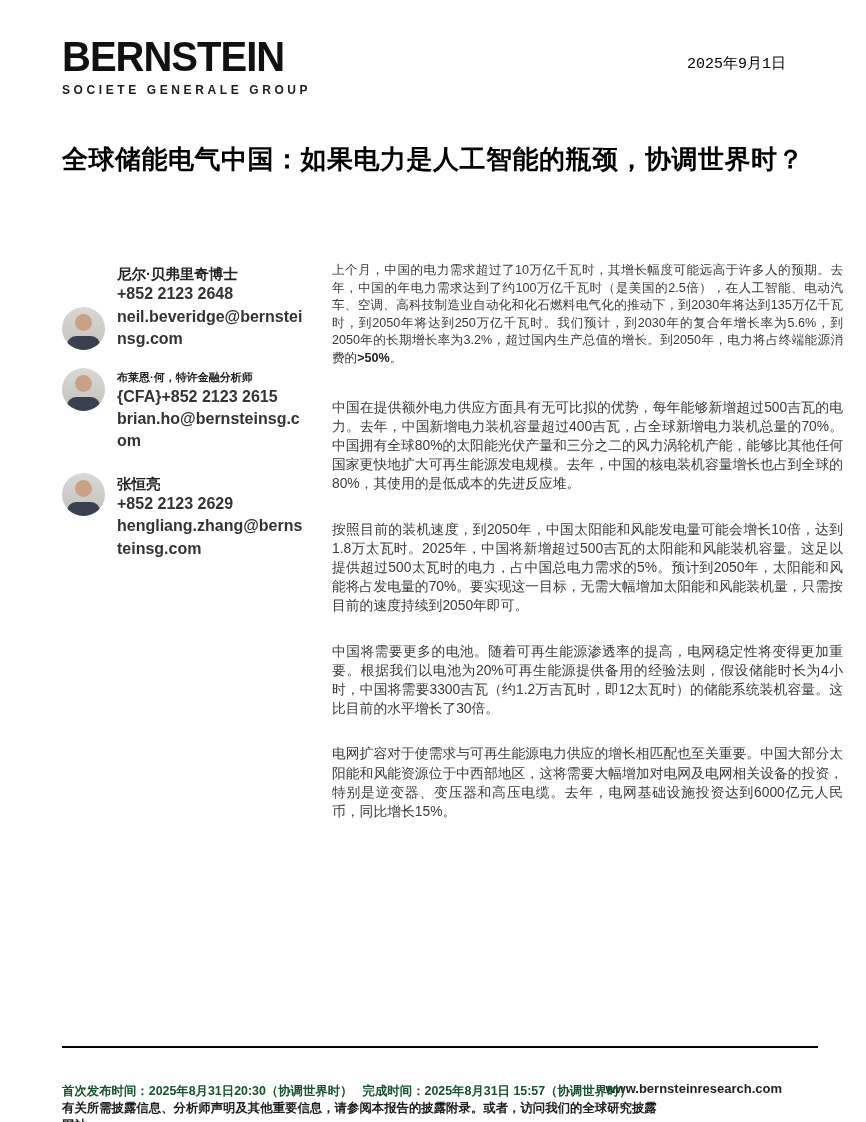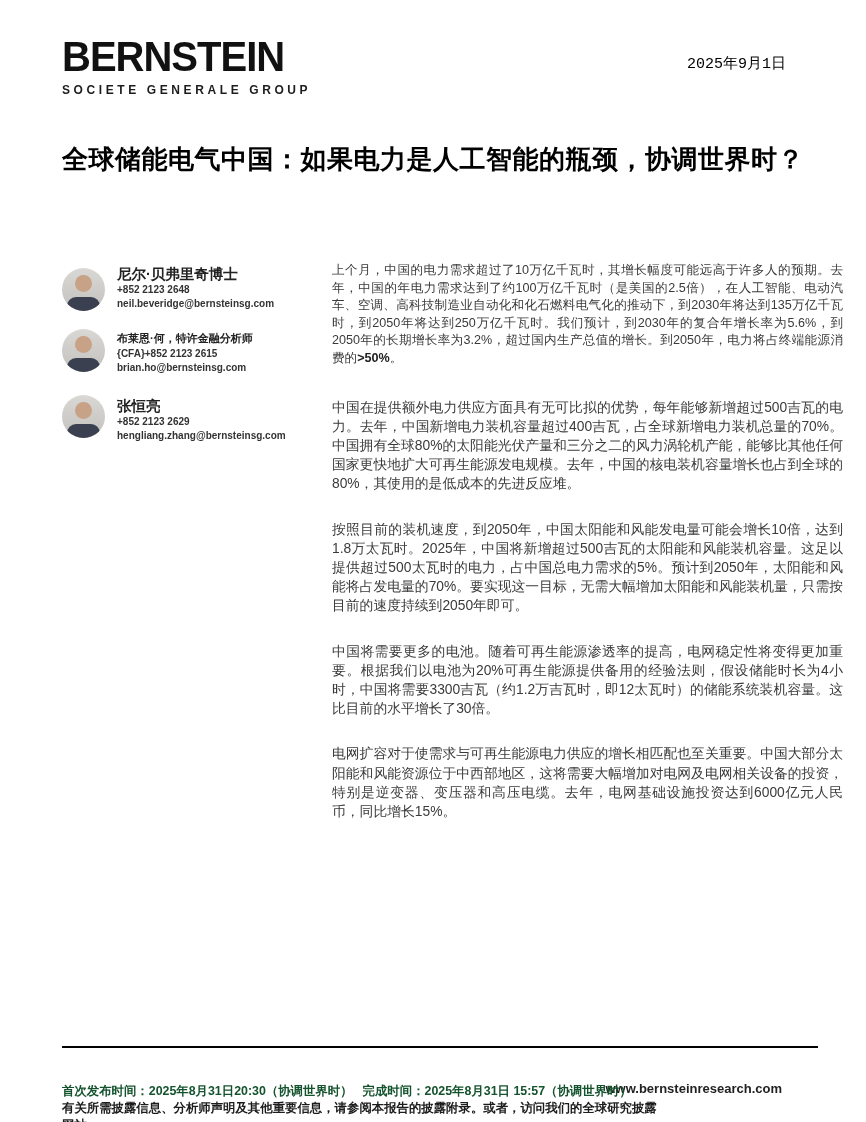--- a/index.html
+++ b/index.html
@@ -18,21 +18,21 @@
   
   .analysts { position: absolute; left: 62px; top: 263px; width: 245px; }
   .analyst { display: flex; align-items: flex-start; margin-bottom: 20px; }
   .analyst.gap-lg { margin-bottom: 18px; align-items: flex-end; }
   .avatar { position: relative; width: 43px; height: 43px; border-radius: 50%; background: linear-gradient(180deg, #d9d8d5 0%, #c2c1be 100%); overflow: hidden; flex: 0 0 43px; }
   .avatar .head { position: absolute; top: 7px; left: 13px; width: 17px; height: 17px; border-radius: 50%; background: #c8a286; }
   .avatar .shoulders { position: absolute; bottom: -2px; left: 5px; width: 33px; height: 16px; border-radius: 9px 9px 0 0; background: #3a4050; }
   .a-info { margin-left: 12px; padding-top: 2px; }
   .a-name-lg { font-size: 14.5px; font-weight: 700; color: #222; line-height: 1.25; }
   .a-name-sm { font-size: 11px; font-weight: 700; color: #222; line-height: 1.4; }
-  .a-contact { font-size: 10px; font-weight: 600; color: #333; line-height: 1.4; }
+  .a-contact { font-size: 16px; font-weight: 600; color: #333; line-height: 1.4; }
   .a-contact.email { word-break: break-all; }
 
   
   .body-col { position: absolute; left: 312px; top: 262px; width: 511px; margin-left: 20px; }
   .p-intro { font-size: 12.6px; line-height: 17.6px; color: #3a3a3a; margin: 0 0 30px 0; text-align: justify; }
   .p-intro b { color: #222; }
   .para { font-size: 13.8px; line-height: 19.2px; color: #3a3a3a; margin: 0 0 26px 0; text-align: justify; }
 
   
   .footer-rule { position: absolute; left: 62px; top: 1046px; width: 756px; height: 2px; background: #000; }

